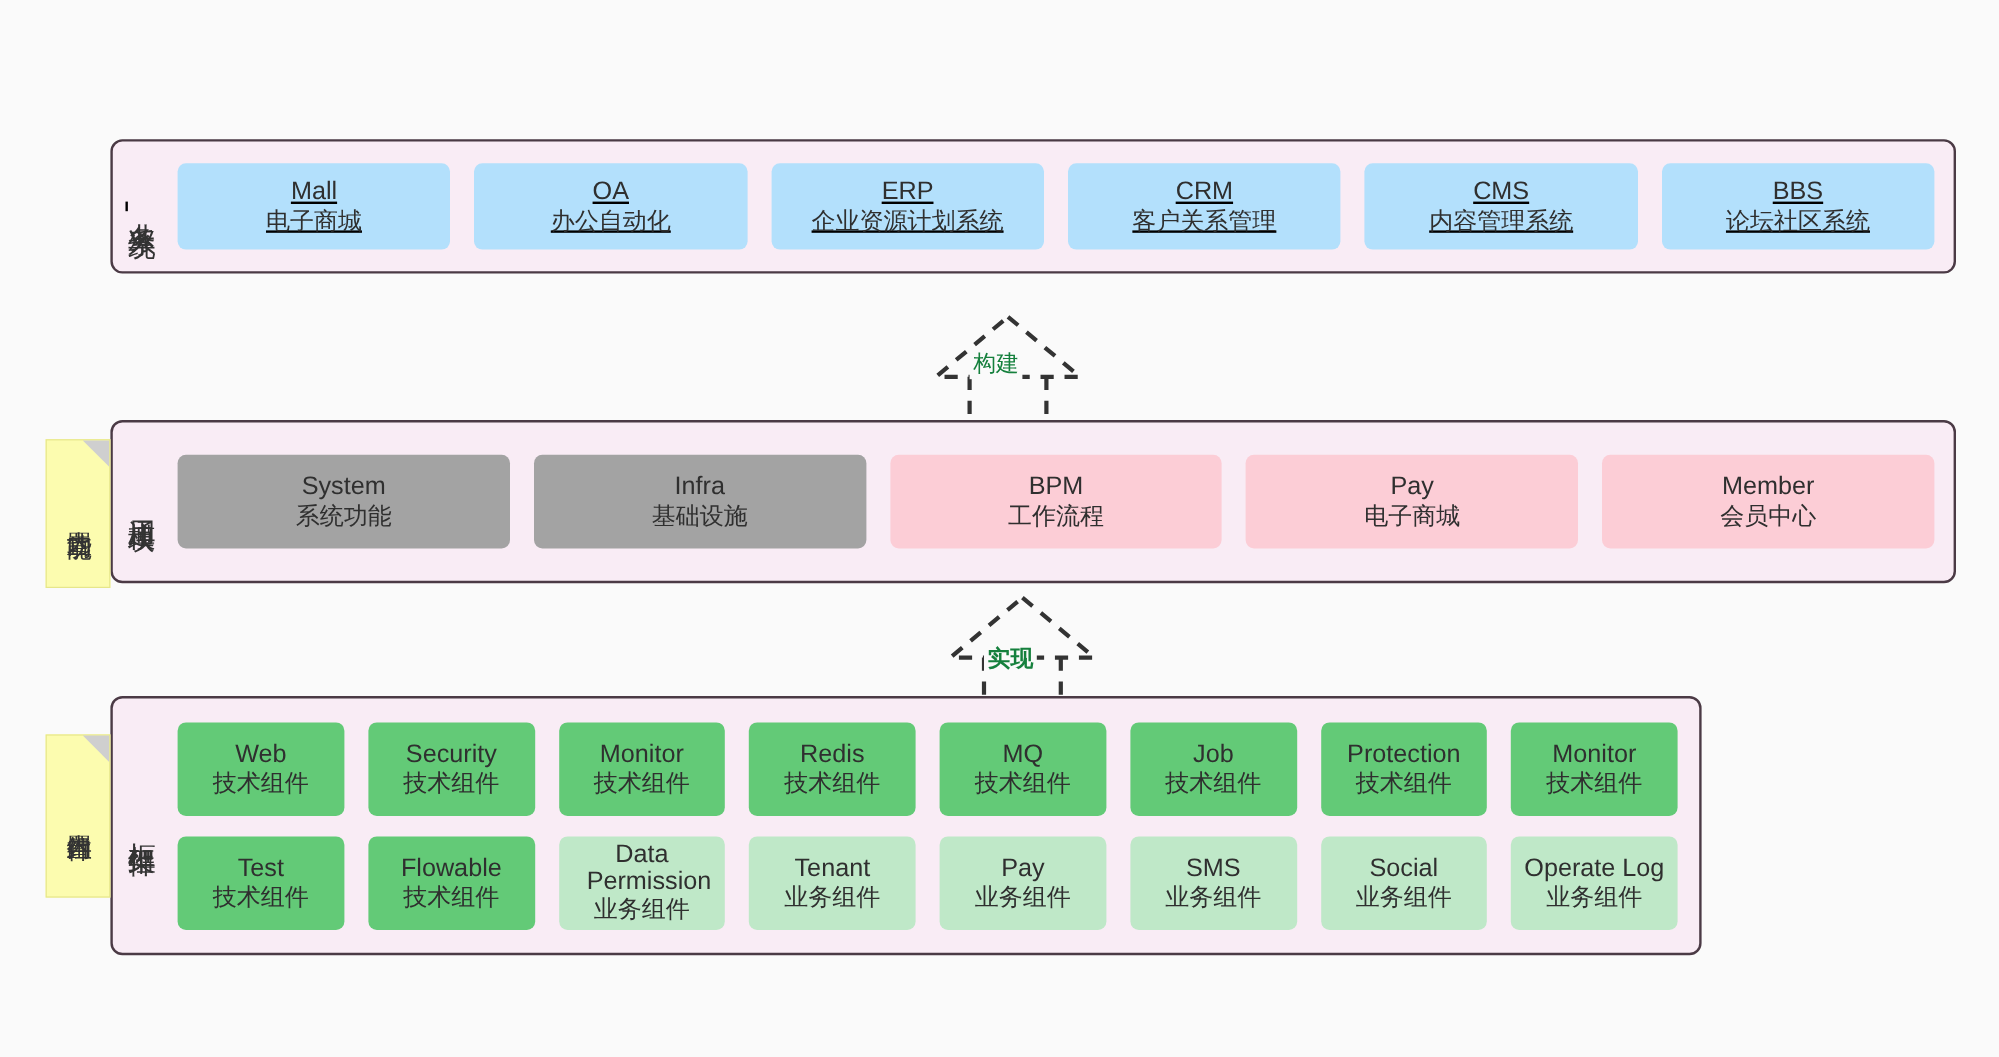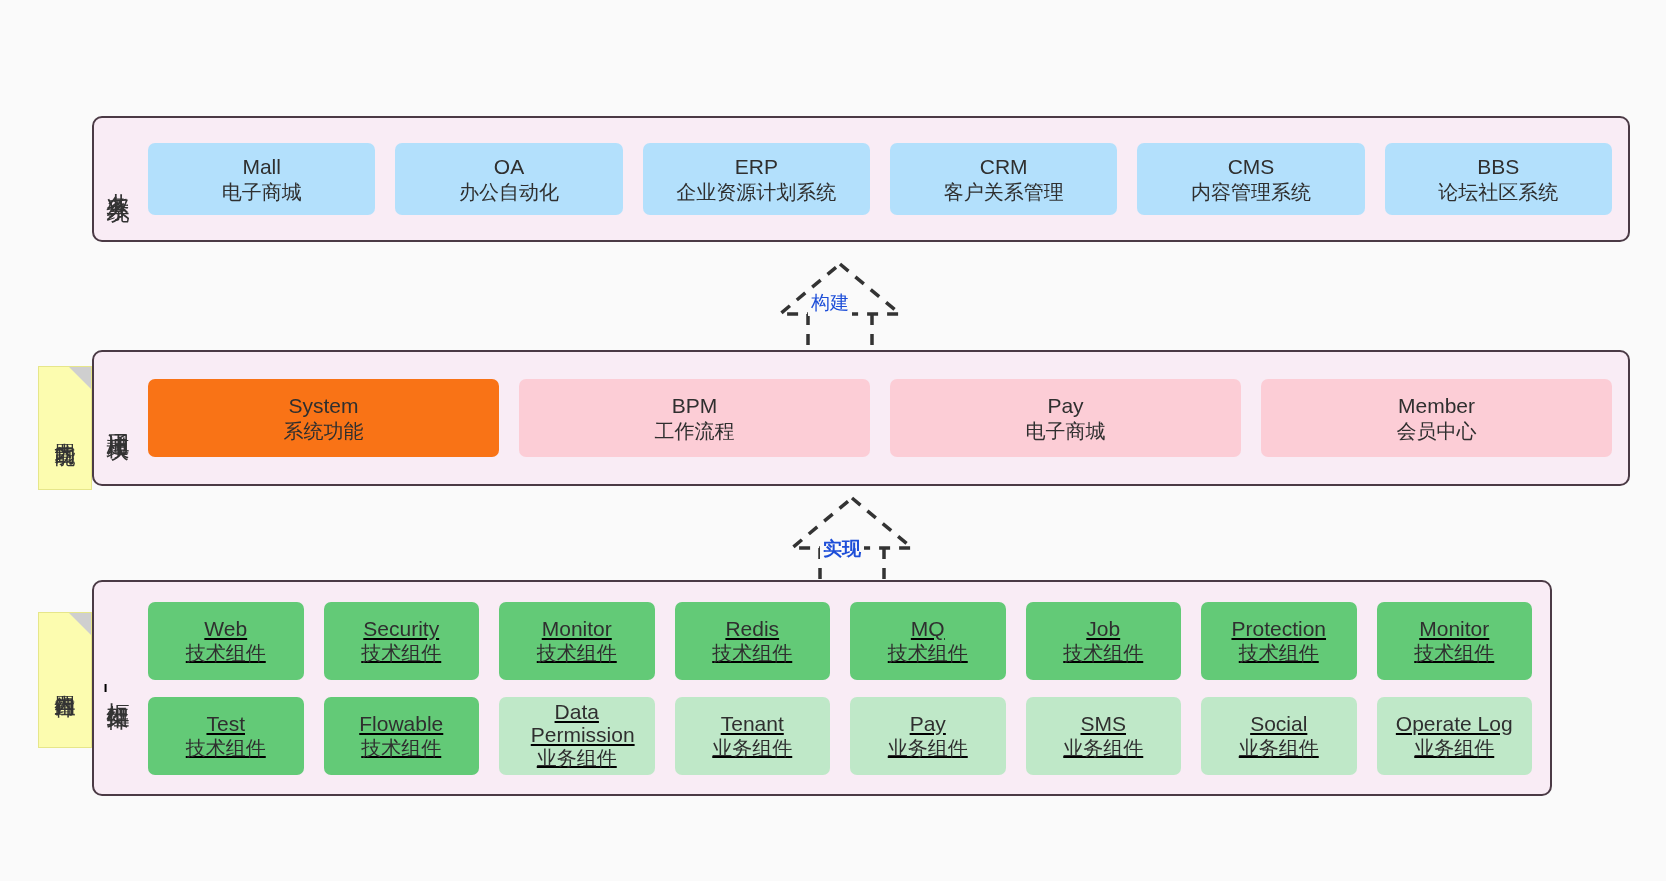--- a/index.html
+++ b/index.html
@@ -64,21 +64,21 @@
     color: #2f2f2f;
     line-height: 1.22;
     padding: 6px 4px;
   }
   .cell .en { font-size: 21px; }
   .cell .cn { font-size: 20px; }
   .cell .en.two-line { line-height: 1.1; }
 
   
   .c-blue        { background: #b3e0fc; }
-  .c-red         { background: #f97316; }
+  .c-red         { background: #a3a3a3; }
   .c-pink        { background: #fccdd6; }
   .c-green       { background: #63ca77; }
   .c-green-light { background: #bfe8c8; align-items: center; }
 
   
   .note {
     position: absolute;
     width: 54px;
     background: #fcfcaf;
     border: 1px solid #e6e68a;
@@ -102,33 +102,33 @@
   }
 
   
   .connector {
     position: absolute;
     pointer-events: none;
   }
   .connector .conn-label {
     position: absolute;
     font-size: 19px;
-    color: #1d4ed8;
+    color: #15803d;
     background: #fafafa;
     padding: 0 3px;
     white-space: nowrap;
     user-select: none;
   }
 </style>
 </head>
 <body>
 
 <div id="canvas">
 
-  <div class="layer" id="layer-1" style="left:92px; top:116px; width:1538px; height:126px;">
+  <div class="layer" id="layer-1" style="left:92px; top:116px; width:1538px; height:112px;text-decoration:underline;">
     <div class="layer-title">业务系统</div>
     <div class="layer-body">
       <div class="row" style="height:72px;">
         <div class="cell c-blue">
           <span class="en">Mall</span>
           <span class="cn">电子商城</span>
         </div>
         <div class="cell c-blue">
           <span class="en">OA</span>
           <span class="cn">办公自动化</span>
@@ -164,20 +164,24 @@
   </div>
 
   <div class="layer" id="layer-2" style="left:92px; top:350px; width:1538px; height:136px;">
     <div class="layer-title">通用模块</div>
     <div class="layer-body">
       <div class="row" style="height:78px;">
         <div class="cell c-red">
           <span class="en">System</span>
           <span class="cn">系统功能</span>
         </div>
+        <div class="cell c-red">
+          <span class="en">Infra</span>
+          <span class="cn">基础设施</span>
+        </div>
         <div class="cell c-pink">
           <span class="en">BPM</span>
           <span class="cn">工作流程</span>
         </div>
         <div class="cell c-pink">
           <span class="en">Pay</span>
           <span class="cn">电子商城</span>
         </div>
         <div class="cell c-pink">
           <span class="en">Member</span>
@@ -193,21 +197,21 @@
   </div>
 
   <div class="connector" style="left:772px; top:492px; width:160px; height:96px;">
     <svg width="160" height="96" viewBox="0 0 160 96">
       <path d="M 80 6 L 140 56 L 20 56 Z" fill="#fafafa" stroke="#333" stroke-width="3.5" stroke-dasharray="11 9" stroke-linejoin="miter"></path>
       <path d="M 48 56 L 48 94 M 112 56 L 112 94 M 48 94 L 112 94" fill="none" stroke="#333" stroke-width="3.5" stroke-dasharray="11 9"></path>
     </svg>
     <span class="conn-label" style="left:48px; top:44px;font-weight:bold;">实现</span>
   </div>
 
-  <div class="layer" id="layer-3" style="left:92px; top:580px; width:1460px; height:216px;text-decoration:underline;">
+  <div class="layer" id="layer-3" style="left:92px; top:580px; width:1326px; height:216px;">
     <div class="layer-title">框架组件</div>
     <div class="layer-body" style="gap:17px; padding:0 18px 0 6px;">
 
       <div class="row" style="height:78px;">
         <div class="cell c-green">
           <span class="en">Web</span>
           <span class="cn">技术组件</span>
         </div>
         <div class="cell c-green">
           <span class="en">Security</span>

